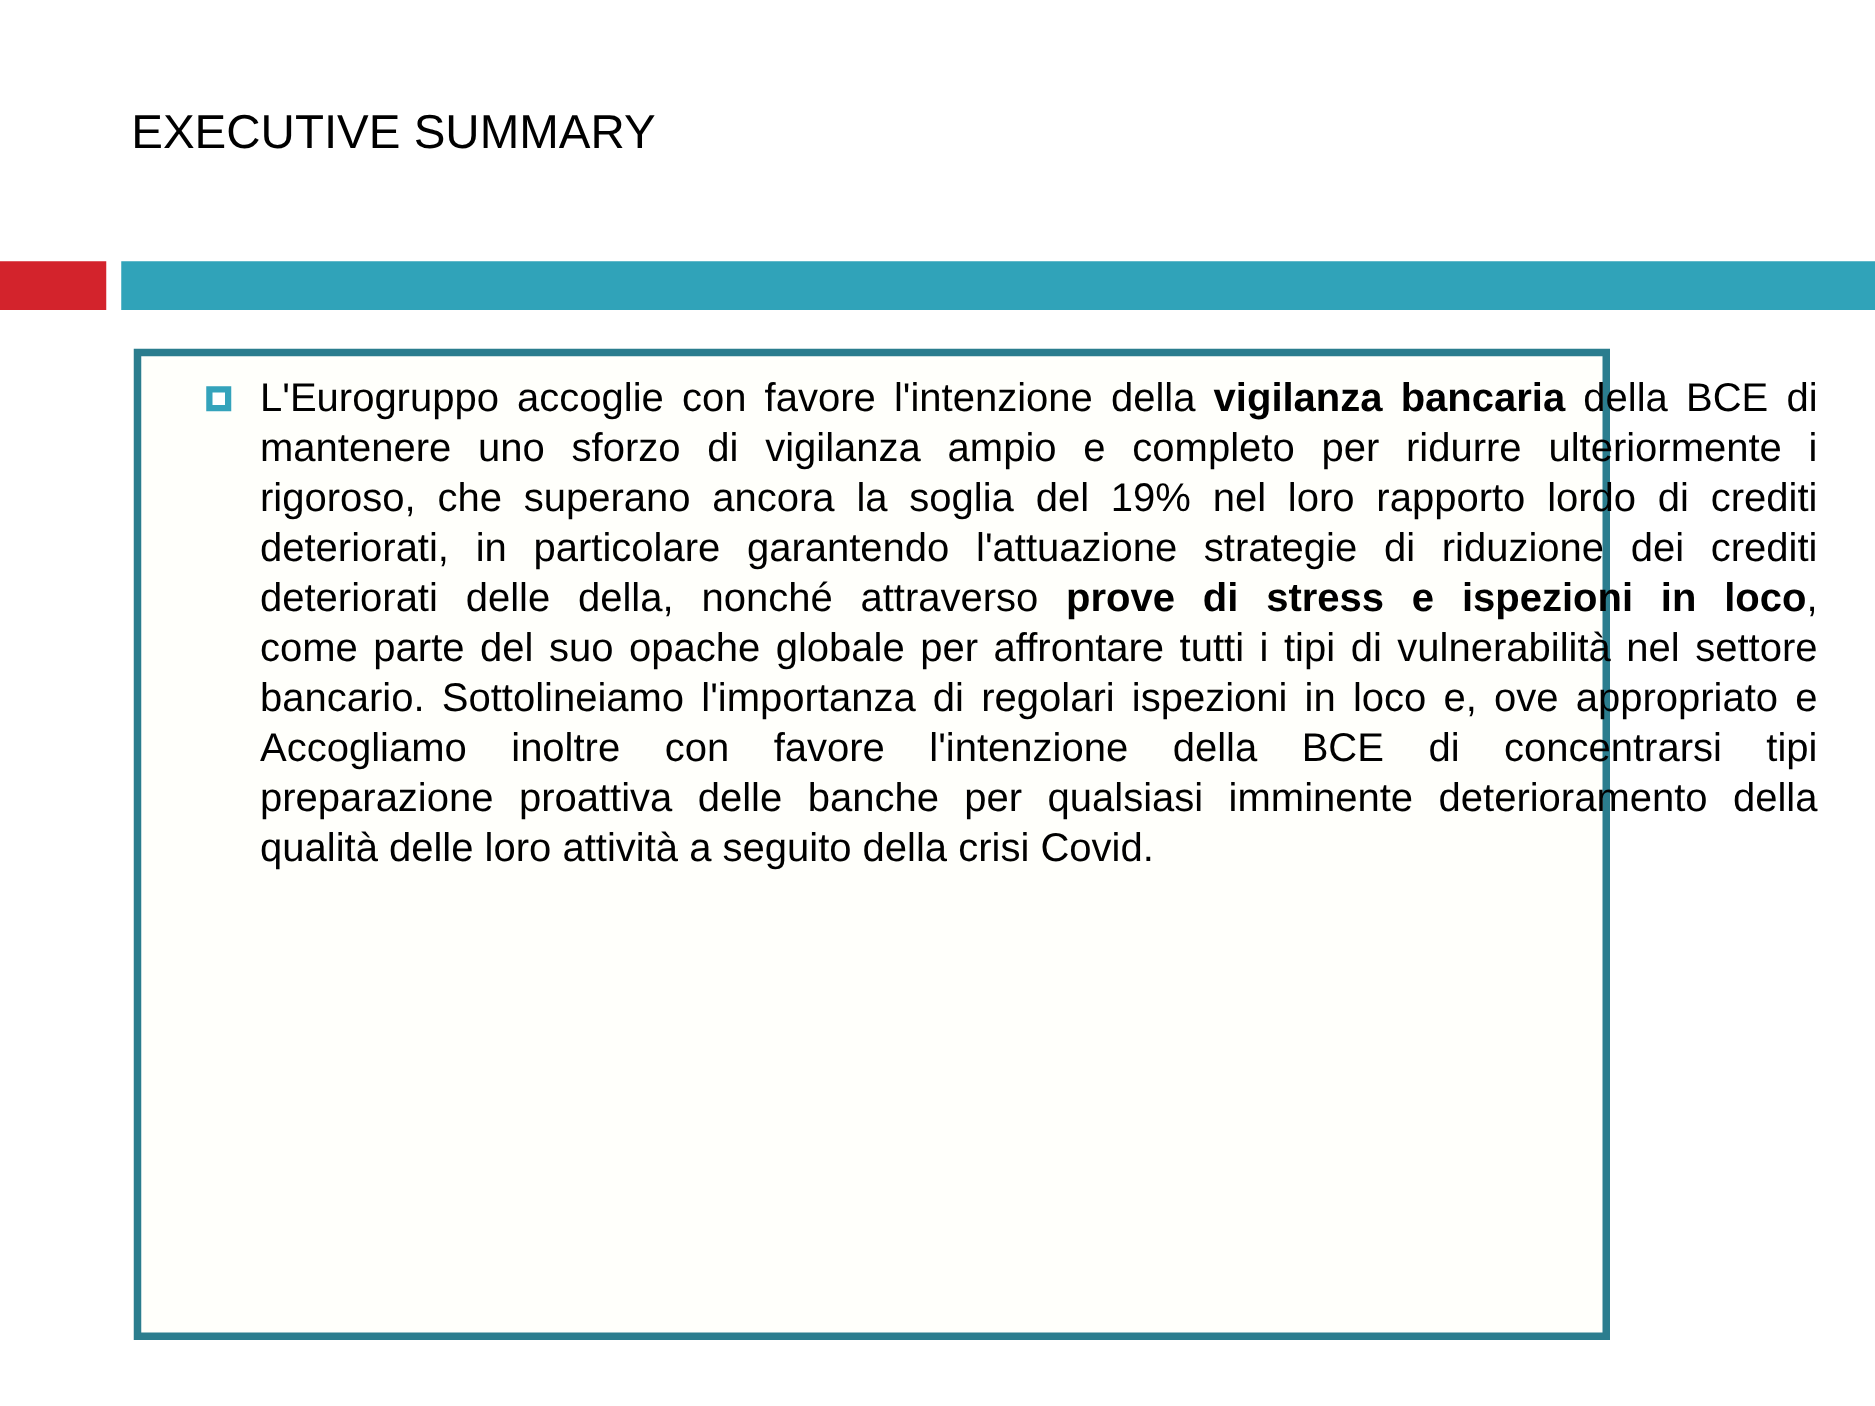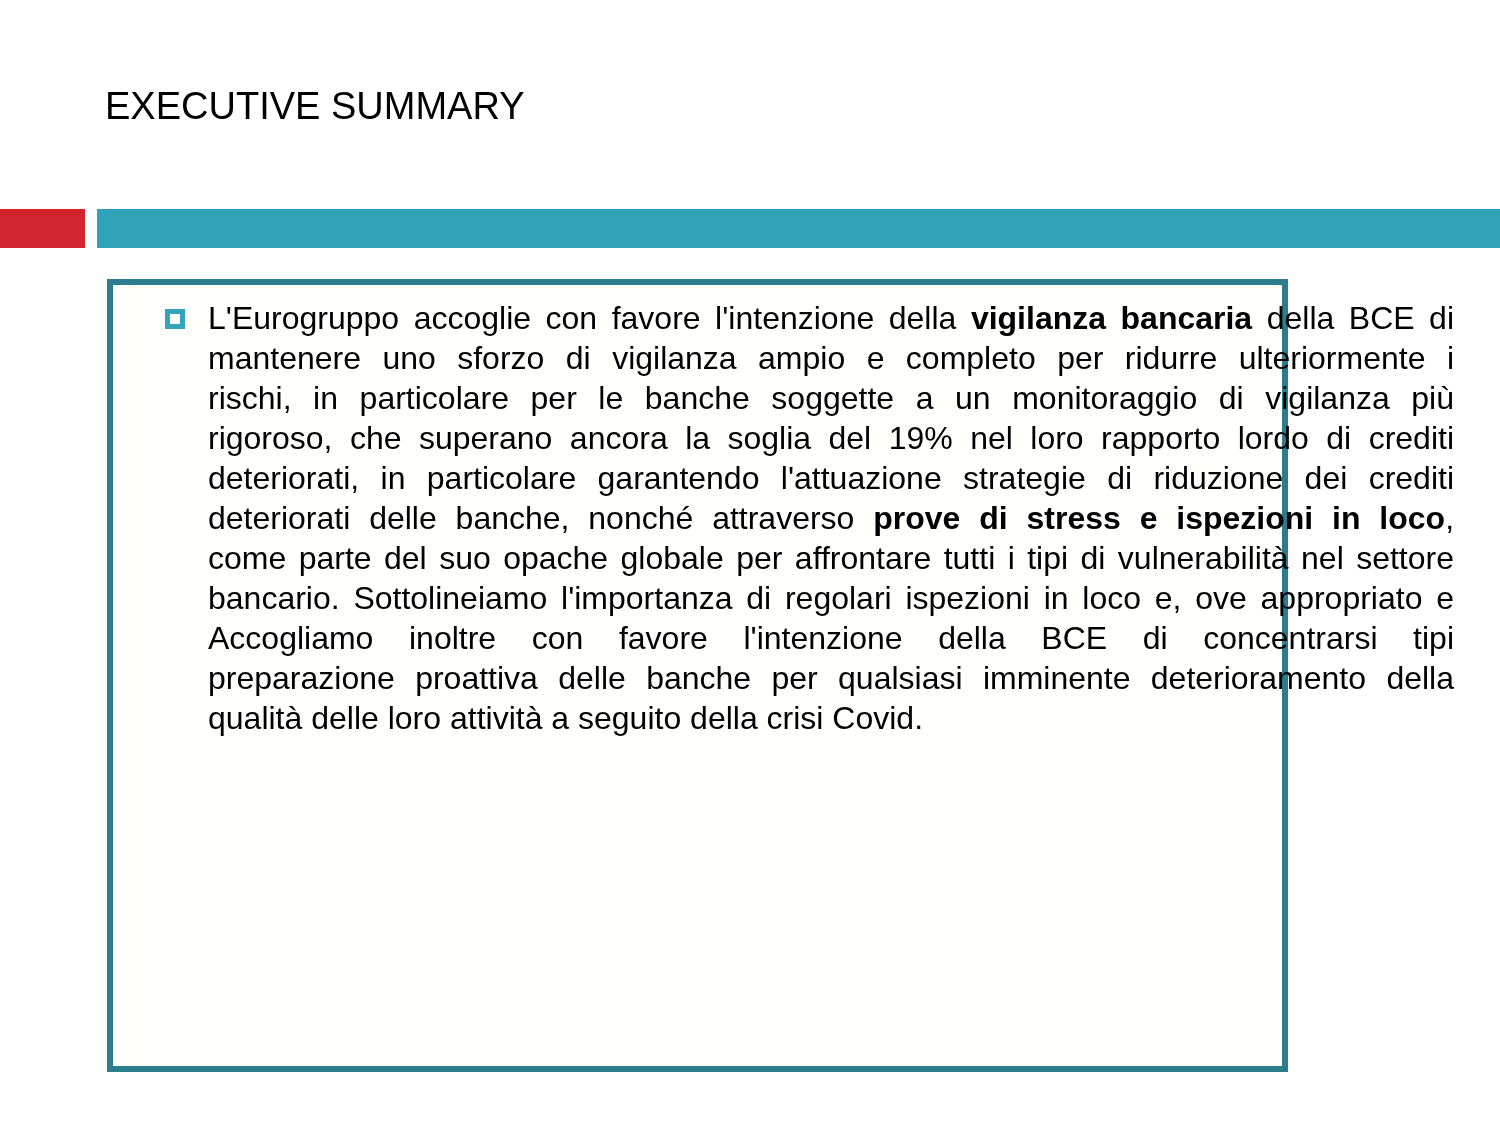--- a/index.html
+++ b/index.html
@@ -98,24 +98,23 @@
 
   <div class="bar-teal"></div>
 
   <div class="content-box">
 
     <span class="bullet"></span>
 
     <div class="paragraph">
         <div class="line"><span>L'Eurogruppo accoglie con favore l'intenzione della </span><span class="b">vigilanza bancaria</span><span> della BCE di</span></div>
         <div class="line"><span>mantenere uno sforzo di vigilanza ampio e completo per ridurre ulteriormente i</span></div>
-        <div class="line"><span>rischi, in particolare per le banche soggette a un monitoraggio di vigilanza più</span></div>
         <div class="line"><span>rigoroso, che superano ancora la soglia del 19% nel loro rapporto lordo di crediti</span></div>
         <div class="line"><span>deteriorati, in particolare garantendo l'attuazione strategie di riduzione dei crediti</span></div>
-        <div class="line"><span>deteriorati delle banche, nonché attraverso </span><span class="b">prove di stress e ispezioni in loco</span><span>,</span></div>
+        <div class="line"><span>deteriorati delle della, nonché attraverso </span><span class="b">prove di stress e ispezioni in loco</span><span>,</span></div>
         <div class="line"><span>come parte del suo opache globale per affrontare tutti i tipi di vulnerabilità nel settore</span></div>
         <div class="line"><span>bancario. Sottolineiamo l'importanza di regolari ispezioni in loco e, ove appropriato e</span></div>
         <div class="line"><span>Accogliamo inoltre con favore l'intenzione della BCE di concentrarsi tipi</span></div>
         <div class="line"><span>preparazione proattiva delle banche per qualsiasi imminente deterioramento della</span></div>
         <div class="line last"><span>qualità delle loro attività a seguito della crisi Covid.</span></div>
       </div>
 
   </div>
 
 </div>

